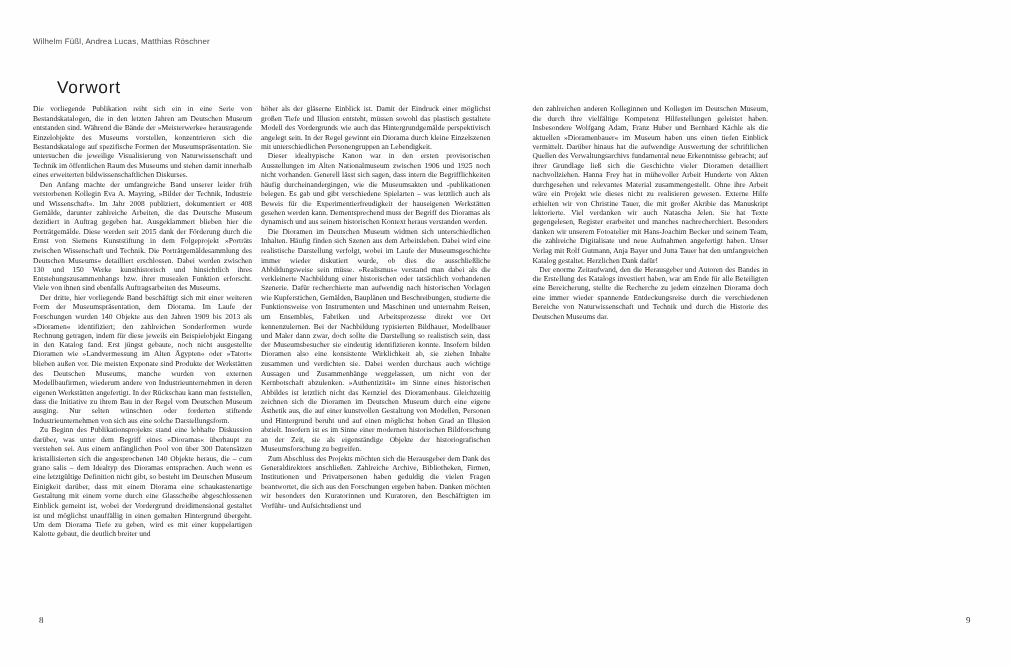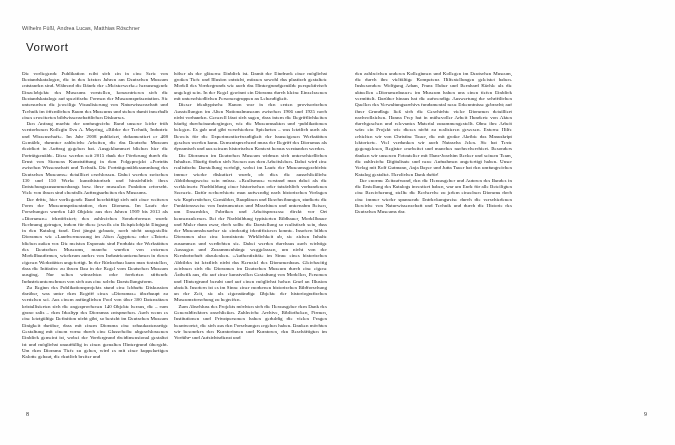--- a/index.html
+++ b/index.html
@@ -15,21 +15,21 @@
     position: absolute; left: 22px; top: 25px;
     width: 400px;
     font-family: "Liberation Sans", sans-serif;
     font-size: 10.6px; letter-spacing: 0.2px;
     color: #4a4a4a;
     transform: scale(0.5); transform-origin: 0 0;
     white-space: nowrap;
   }
   .title {
     position: absolute; left: 22px; top: 37px;
-    margin: 4px;
+    margin: 16px;
     font-family: "Liberation Sans", sans-serif;
     font-size: 11.5px; font-weight: 500; letter-spacing: 0.5px;
     color: #1a1a1a;
   }
   .col { position: absolute; top: 70px; }
   .col-1 { left: 22px;  width: 146px; }
   .col-2 { left: 174px; width: 153px; }
   .col-3 { left: 355px; width: 157px; }
   .col-inner {
     transform: scale(0.5); transform-origin: 0 0;

